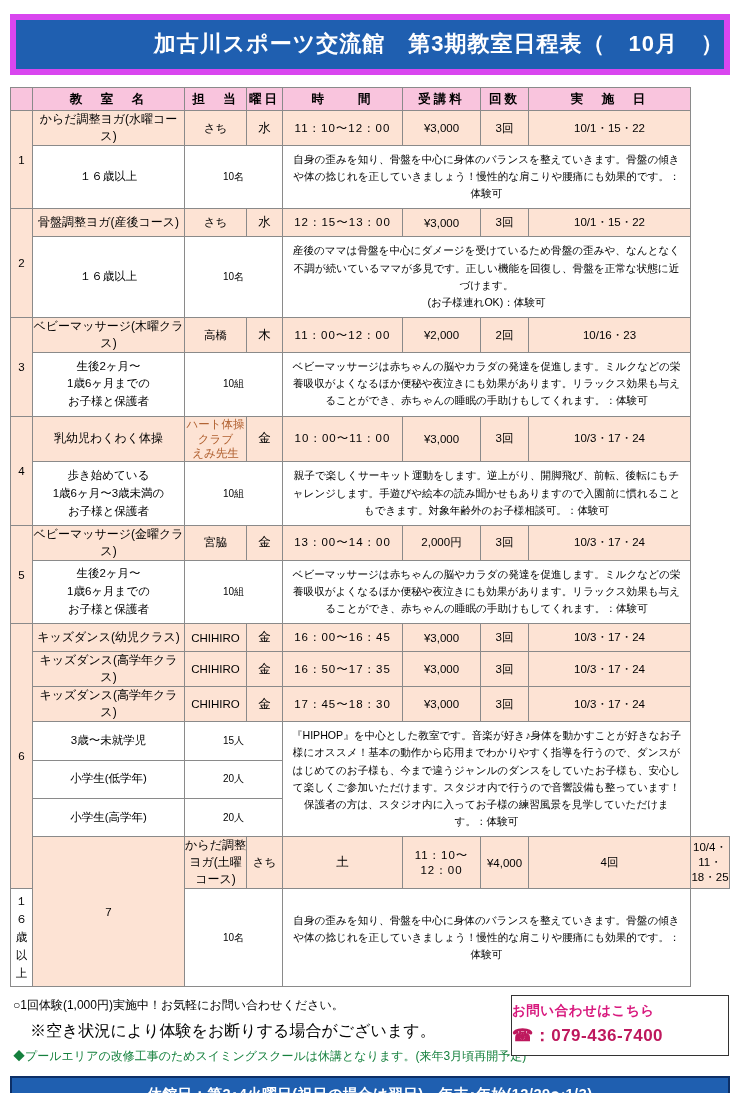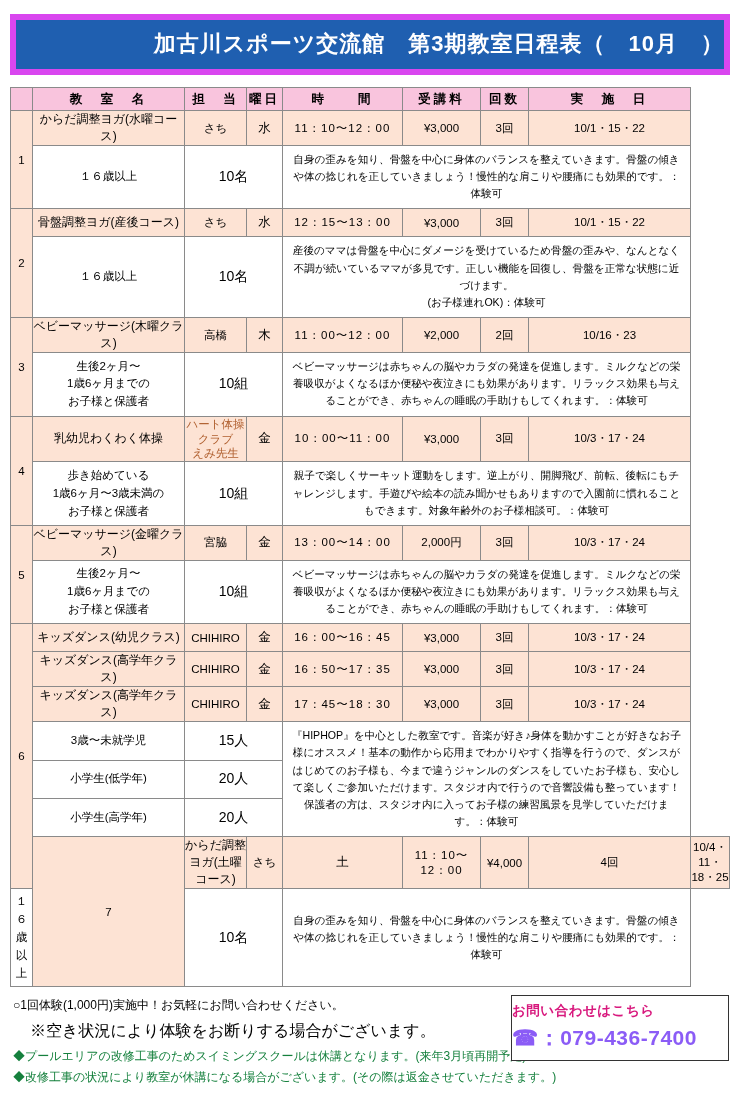--- a/index.html
+++ b/index.html
@@ -73,21 +73,21 @@
 
   .row2 td {
     background: #ffffff;
     font-size: 11.5px;
   }
   .row2 .target {
     padding: 4px 2px;
     line-height: 1.55;
   }
   .row2 .cap {
-    font-size: 14px;
+    font-size: 10px;
   }
   .row2 .desc {
     text-align: center;
     padding: 5px 7px 6px 7px;
     font-size: 10.6px;
     line-height: 1.62;
   }
   .small-staff {
     font-size: 7.4px;
     line-height: 1.3;
@@ -124,22 +124,22 @@
     text-align: left;
     padding: 6px 0 8px 0;
   }
   .contact-title {
     color: #d8187d;
     font-size: 13.5px;
     font-weight: bold;
     letter-spacing: 0.5px;
   }
   .contact-tel {
-    color: #8b5cf6;
-    font-size: 21px;
+    color: #be185d;
+    font-size: 17px;
     font-weight: bold;
     margin-top: 4px;
     letter-spacing: 0.5px;
   }
 
   
   .footer-bar {
     width: 720px;
     margin: 8px 0 0 0;
     background: #1f5fb0;
@@ -328,21 +328,20 @@
       <td class="desc" colspan="4">自身の歪みを知り、骨盤を中心に身体のバランスを整えていきます。骨盤の傾きや体の捻じれを正していきましょう！慢性的な肩こりや腰痛にも効果的です。：体験可</td>
     </tr>
   </tbody>
     </table>
 
   <div class="notes">
     <div class="notes-inner">
       <div class="note">○1回体験(1,000円)実施中！お気軽にお問い合わせください。</div>
       <div class="note sub">※空き状況により体験をお断りする場合がございます。</div>
       <div class="note pink">◆プールエリアの改修工事のためスイミングスクールは休講となります。(来年3月頃再開予定)</div>
-      <div class="note pink">◆改修工事の状況により教室が休講になる場合がございます。(その際は返金させていただきます。)</div>
     </div>
     <div class="contact-box">
       <div class="contact-title">お問い合わせはこちら</div>
       <div class="contact-tel">☎：079-436-7400</div>
     </div>
   </div>
 
   <div class="footer-bar">休館日：第2･4火曜日(祝日の場合は翌日)　年末･年始(12/29〜1/3)</div>
 </div>
 

